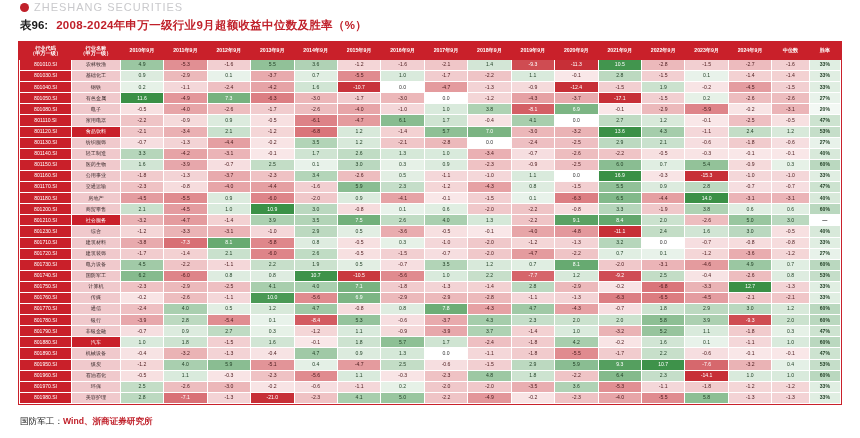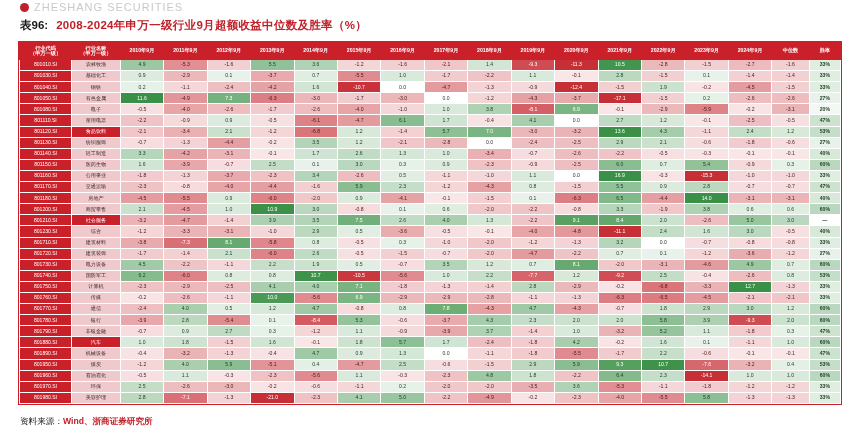--- a/index.html
+++ b/index.html
@@ -798,16 +798,16 @@
             <td style="background: rgba(47, 138, 60, 0.55); color: rgb(31, 61, 35);">5.8</td>
             <td style="background: rgba(196, 36, 44, 0.2); color: rgb(74, 26, 28);">-1.3</td>
             <td style="background: rgba(196, 36, 44, 0.2); color: rgb(74, 26, 28);">-1.3</td>
             <td class="win" style="background: rgba(47, 138, 60, 0.15); color: rgb(31, 61, 35);">33%</td>
           </tr>
         </tbody>
     </table>
   </div>
 
   <div class="source">
-    <span class="lab">资料来源：</span><span class="org">Wind、浙商证券研究所</span>
+    <span class="lab">国防军工：</span><span class="org">Wind、浙商证券研究所</span>
   </div>
 
 </div>
 
 </body></html>

